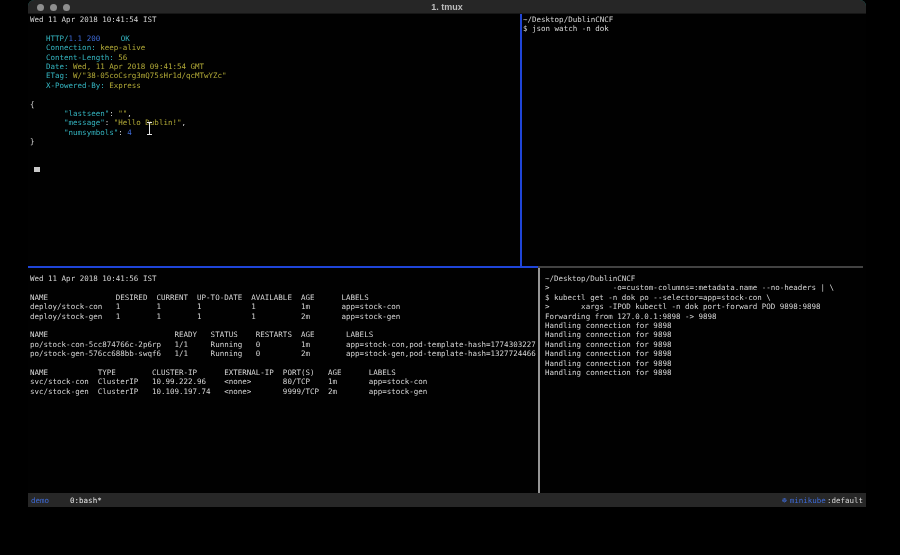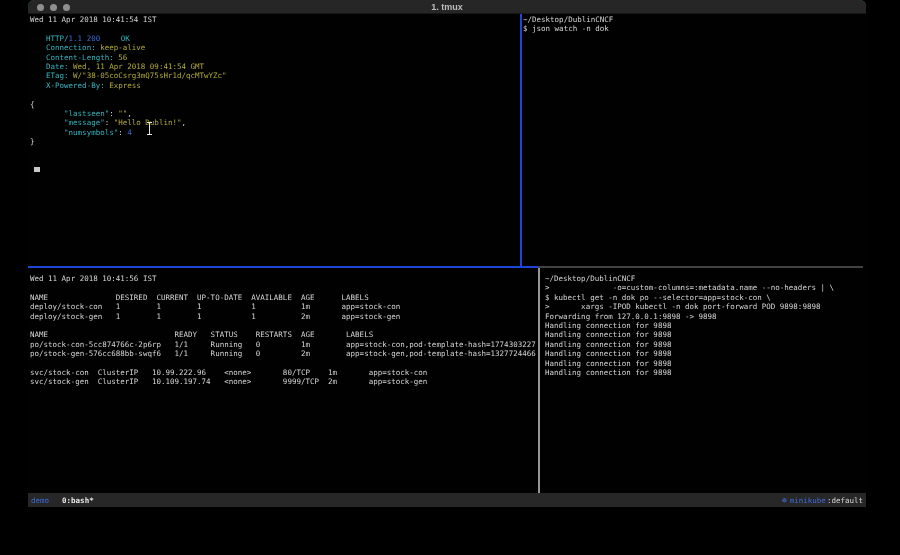--- a/index.html
+++ b/index.html
@@ -25,22 +25,22 @@
   .hdiv-gray{position:absolute;left:510px;top:252px;right:3px;height:2px;background:var(--border_inactive,#424242);}
   .vdiv-bottom{position:absolute;left:510px;top:254px;width:2px;bottom:0;background:var(--border_inactive_bright,#969696);}
   .blockcursor{position:absolute;left:6px;top:153px;width:6px;height:5px;background:#c9c9c9;}
   .ibeam{position:absolute;left:118px;top:108px;width:7px;height:13px;filter:drop-shadow(0 0 1px #000);}
   .ibeam .bar{position:absolute;left:3px;top:1px;width:1px;height:11px;background:#e6e6e6;}
   .ibeam .cap{position:absolute;left:1px;width:5px;height:1px;background:#e6e6e6;}
   .ibeam .cap.top{top:0;}
   .ibeam .cap.bot{bottom:0;}
   .statusbar{position:absolute;left:0;right:0;bottom:0;height:14px;background:var(--statusbar_bg,#272727);
              display:flex;align-items:center;font:7.5px "DejaVu Sans Mono",monospace;color:#d6d6d6;padding:0 3px;box-sizing:border-box;}
-  .sess{margin-right:13px;}
-  .winlabel{font-weight:bold;color:#e8e8e8;}
+  .sess{margin-right:21px;}
+  .winlabel{font-weight:normal;color:#e8e8e8;}
   .sb-right{margin-left:auto;display:flex;align-items:center;gap:1px;}
   .kube-icon{font-size:8px;margin-right:2px;}
 </style>
 </head>
 <body>
 
 <div class="window">
 
   <div class="titlebar">
     <div class="lights">
@@ -76,20 +76,21 @@
         <div class="tline"><span>Wed 11 Apr 2018 10:41:56 IST</span></div>
         <div class="tline">&nbsp;</div>
         <div class="tline"><span>NAME               DESIRED  CURRENT  UP-TO-DATE  AVAILABLE  AGE      LABELS</span></div>
         <div class="tline"><span>deploy/stock-con   1        1        1           1          1m       app=stock-con</span></div>
         <div class="tline"><span>deploy/stock-gen   1        1        1           1          2m       app=stock-gen</span></div>
         <div class="tline">&nbsp;</div>
         <div class="tline"><span>NAME                            READY   STATUS    RESTARTS  AGE       LABELS</span></div>
         <div class="tline"><span>po/stock-con-5cc874766c-2p6rp   1/1     Running   0         1m        app=stock-con,pod-template-hash=1774303227</span></div>
         <div class="tline"><span>po/stock-gen-576cc688bb-swqf6   1/1     Running   0         2m        app=stock-gen,pod-template-hash=1327724466</span></div>
         <div class="tline">&nbsp;</div>
+        <div class="tline"><span>NAME           TYPE        CLUSTER-IP      EXTERNAL-IP  PORT(S)   AGE      LABELS</span></div>
         <div class="tline"><span>svc/stock-con  ClusterIP   10.99.222.96    &lt;none&gt;       80/TCP    1m       app=stock-con</span></div>
         <div class="tline"><span>svc/stock-gen  ClusterIP   10.109.197.74   &lt;none&gt;       9999/TCP  2m       app=stock-gen</span></div>
       </div>
     <div class="pane pane-br">
         <div class="tline"><span>~/Desktop/DublinCNCF</span></div>
         <div class="tline"><span>&gt;              -o=custom-columns=:metadata.name --no-headers | \</span></div>
         <div class="tline"><span>$ kubectl get -n dok po --selector=app=stock-con \</span></div>
         <div class="tline"><span>&gt;       xargs -IPOD kubectl -n dok port-forward POD 9898:9898</span></div>
         <div class="tline"><span>Forwarding from 127.0.0.1:9898 -&gt; 9898</span></div>
         <div class="tline"><span>Handling connection for 9898</span></div>

